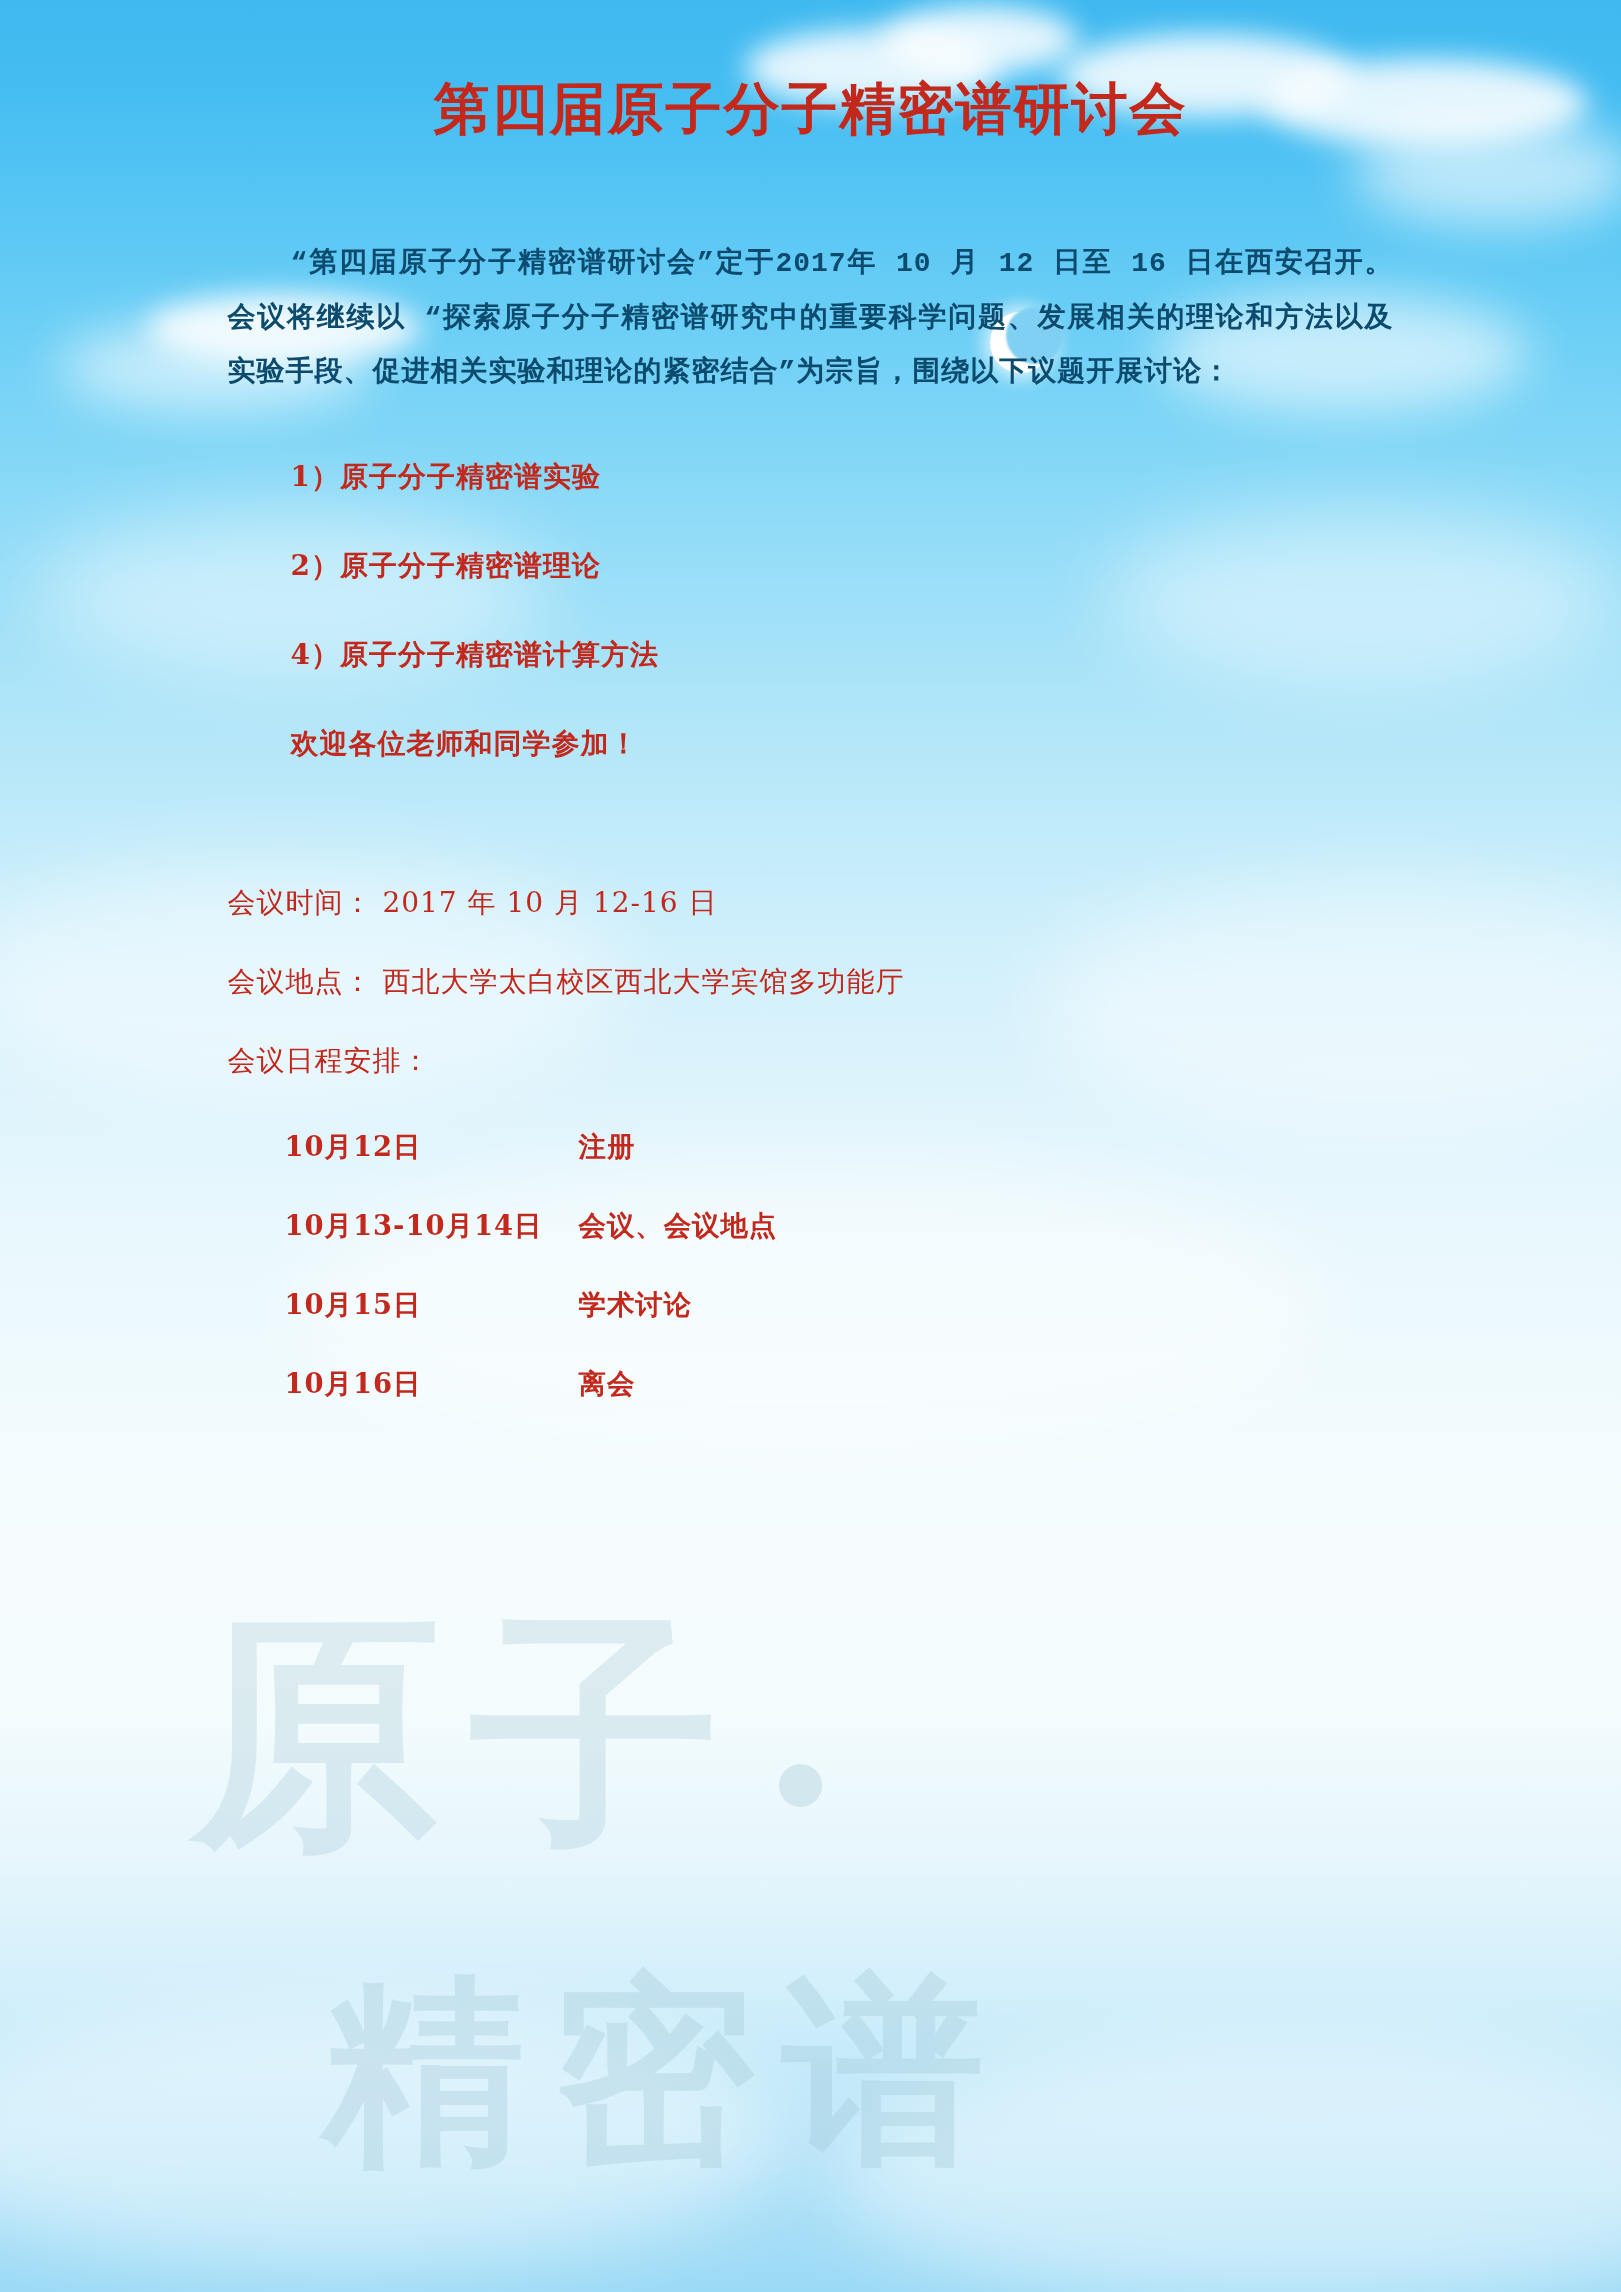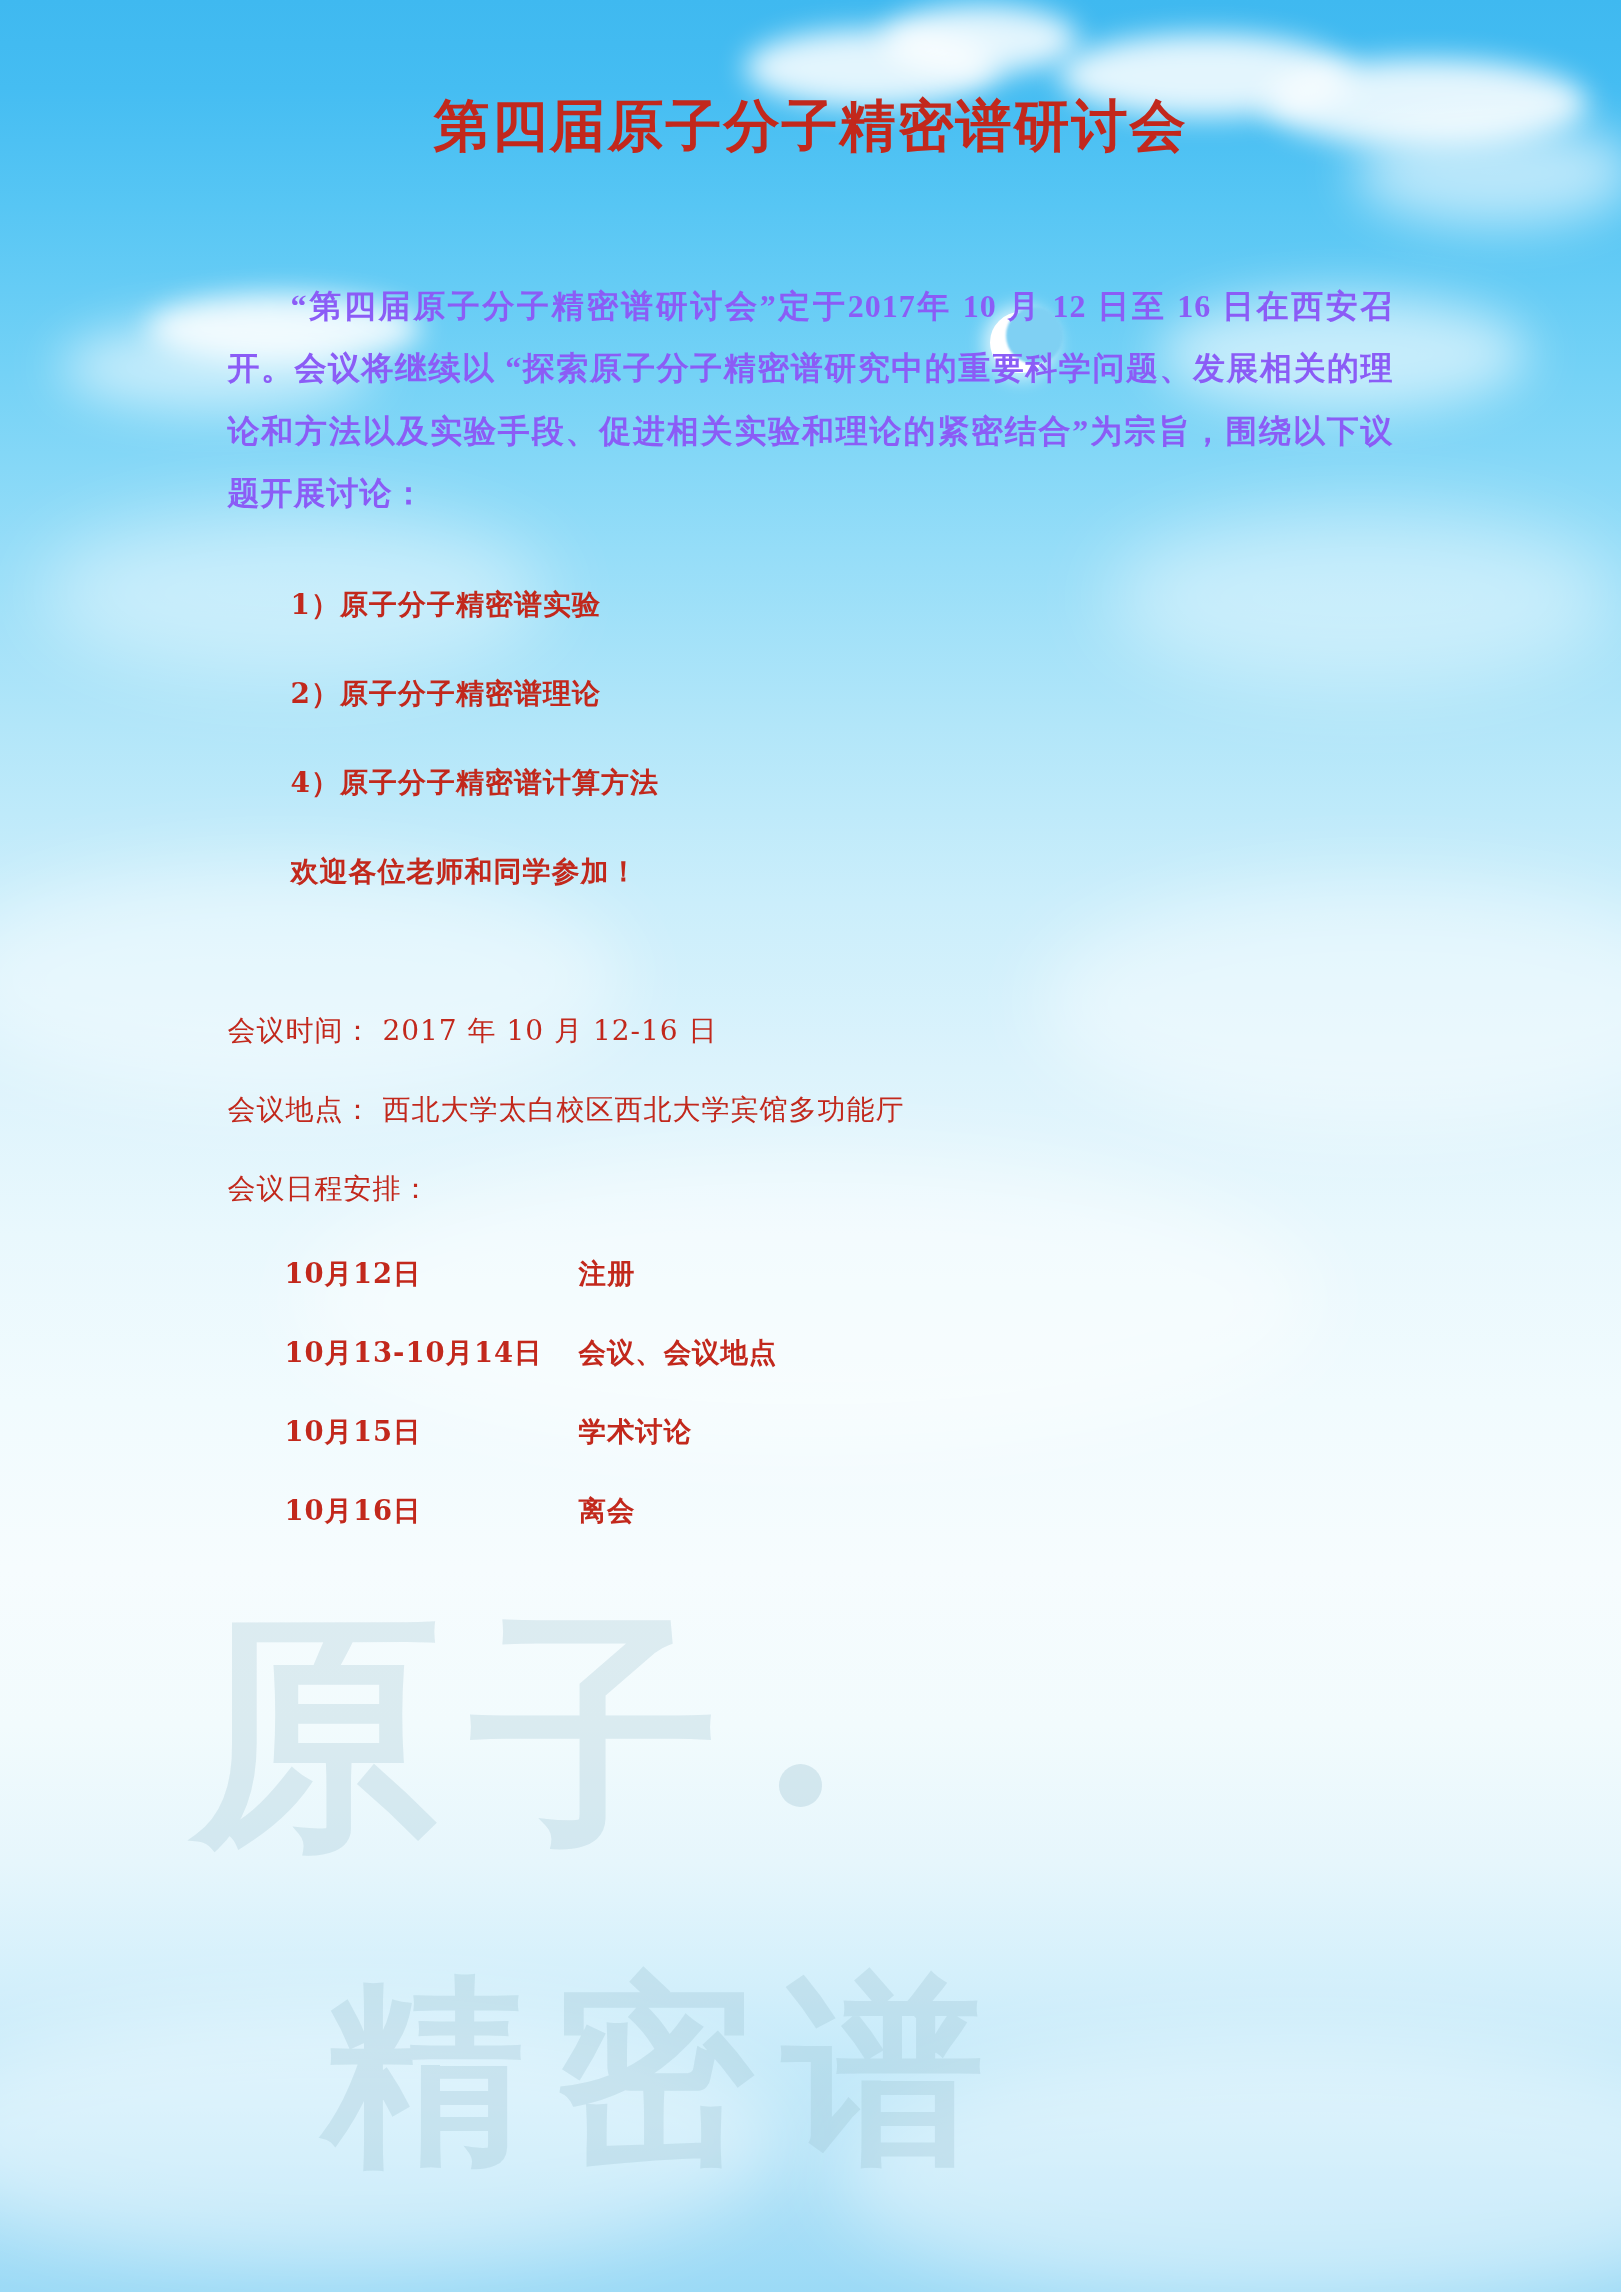--- a/index.html
+++ b/index.html
@@ -114,38 +114,38 @@
     color: rgba(150, 190, 205, 0.28);
   }
   
   .content {
     position: absolute;
     left: 0;
     top: 0;
     width: 1621px;
   }
   .doc-title {
-    margin: 17px;
+    margin: 0;
     padding-top: 72px;
     text-align: center;
     font-family: "DejaVu Serif", "Liberation Serif", serif;
     font-weight: bold;
     font-size: 56px;
     letter-spacing: 2px;
     color: #c2281c;
   }
   .body-text {
     margin: 0 auto;
     width: 1166px;
     padding-top: 61px;
-    font-family: Liberation Serif, serif;
-    font-size: 32px;
+    font-family: Liberation Mono, monospace;
+    font-size: 28px;
     font-weight: bold;
     line-height: 1.95;
-    color: #8b5cf6;
+    color: #0c4a6e;
     text-align: justify;
     text-justify: inter-ideograph;
   }
   .body-text .indent {
     text-indent: 63px;
     letter-spacing: 1px;
   }
   .topic-list {
     margin: 8px auto;
     width: 1166px;

